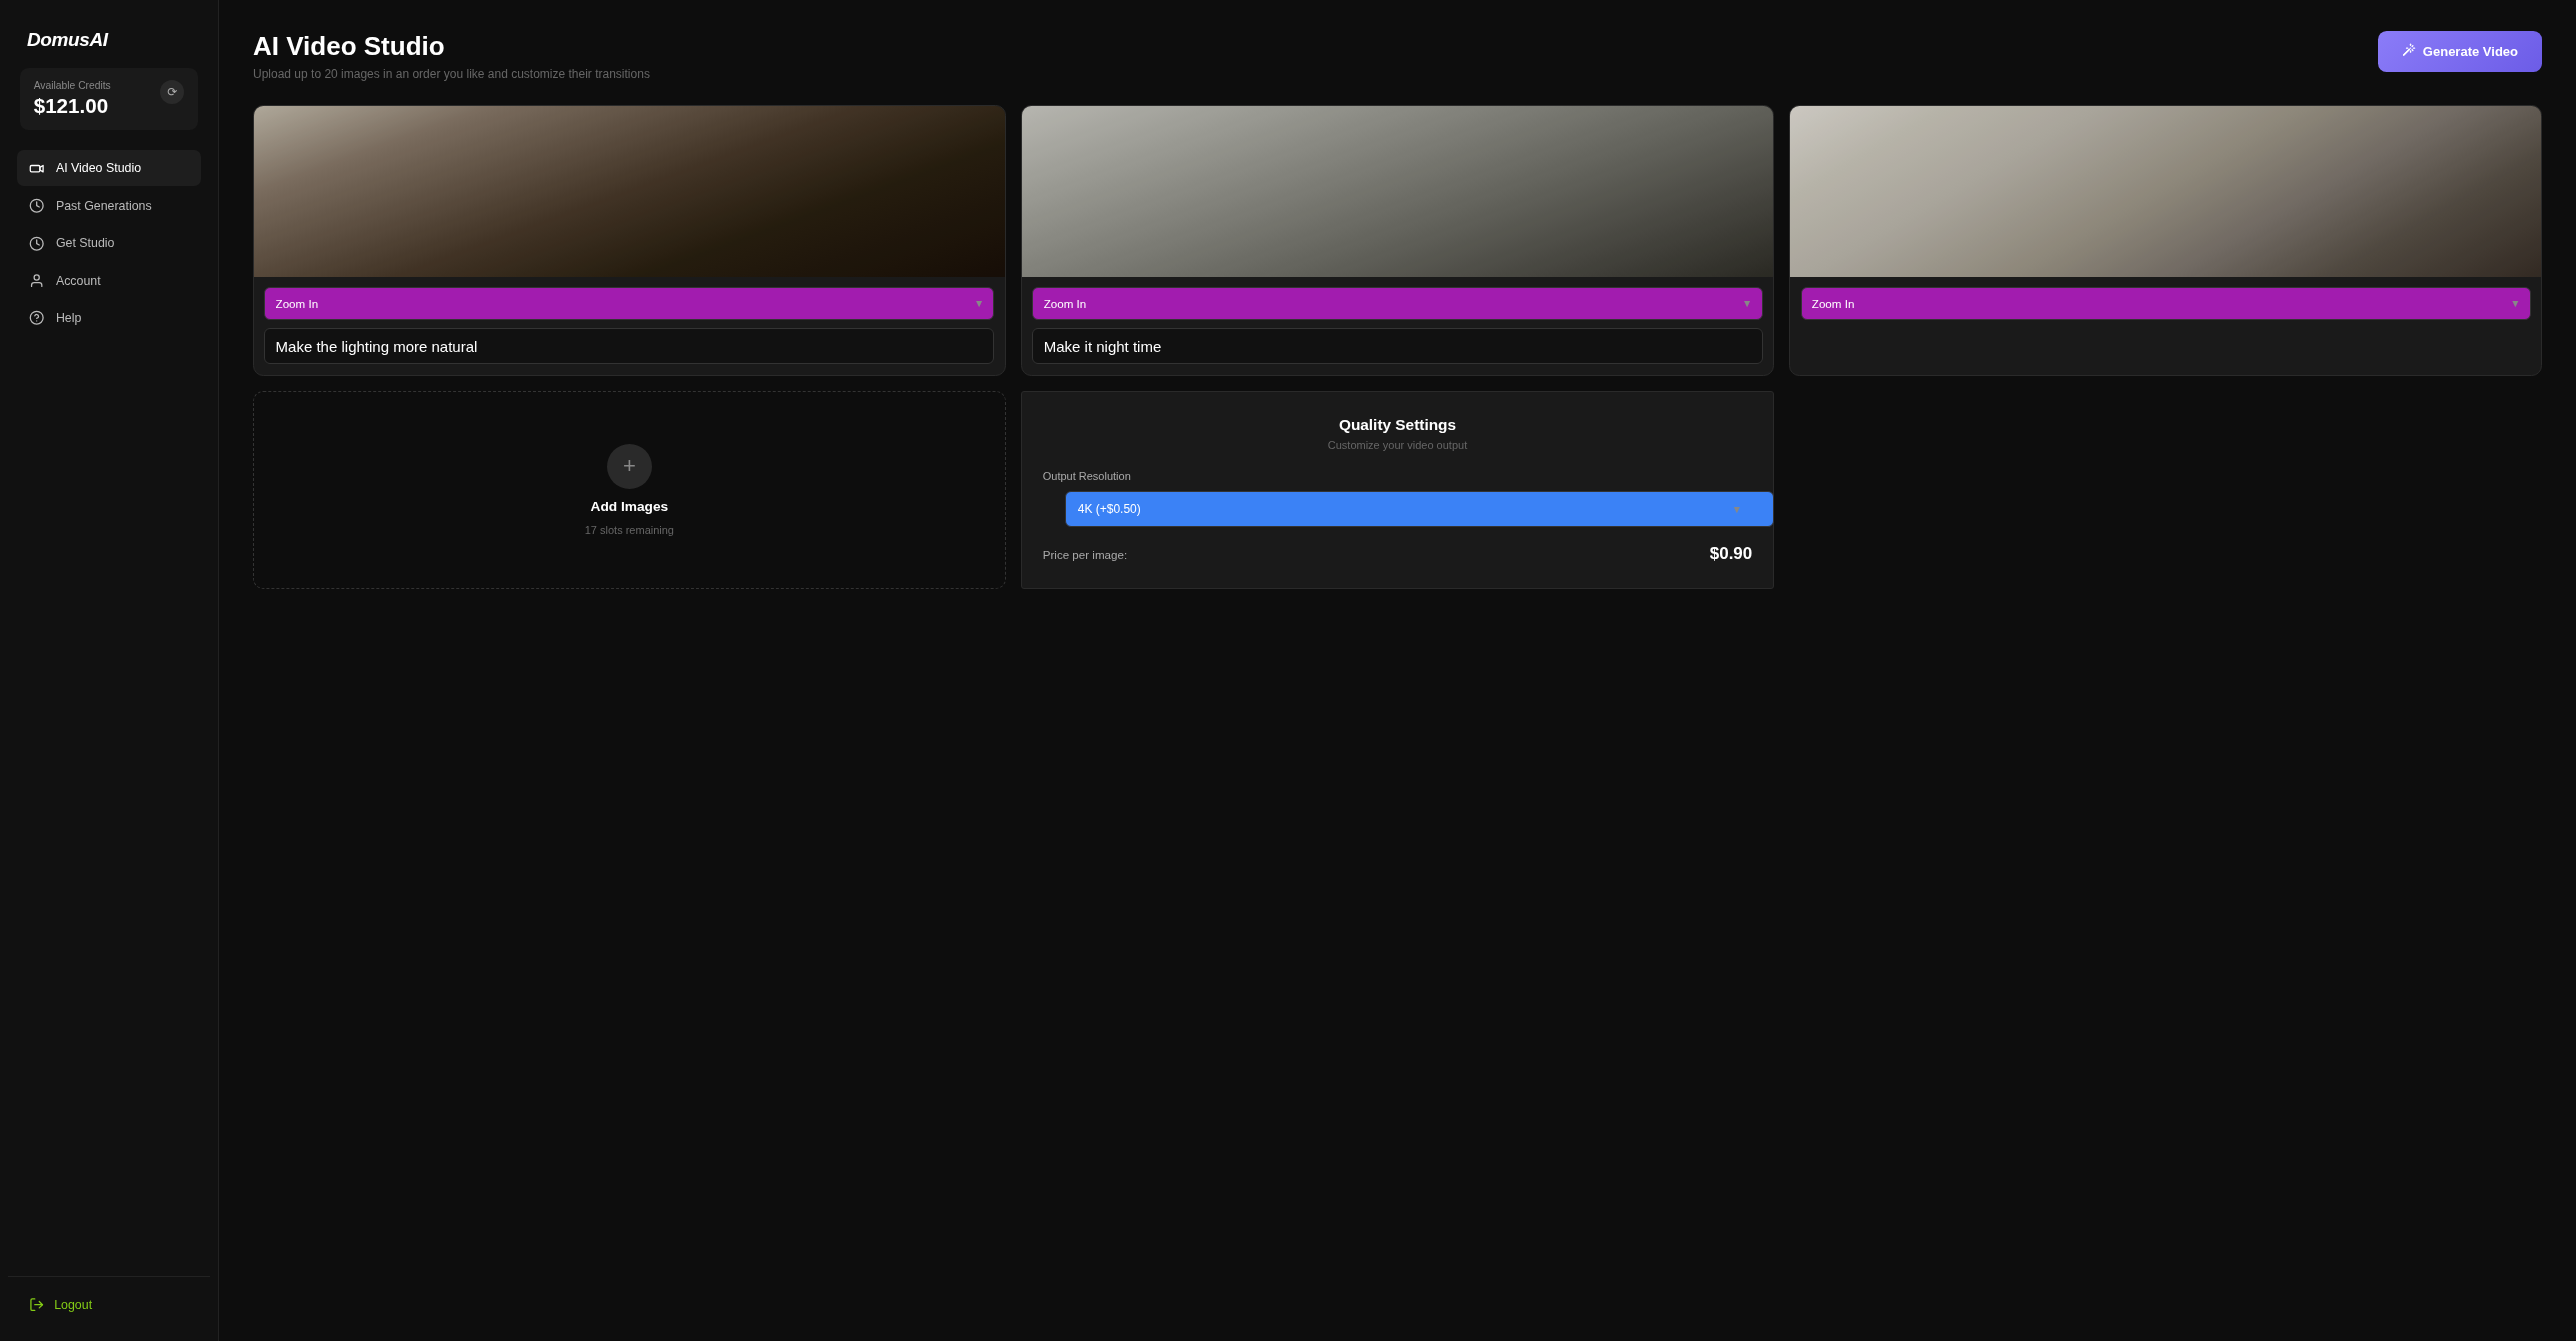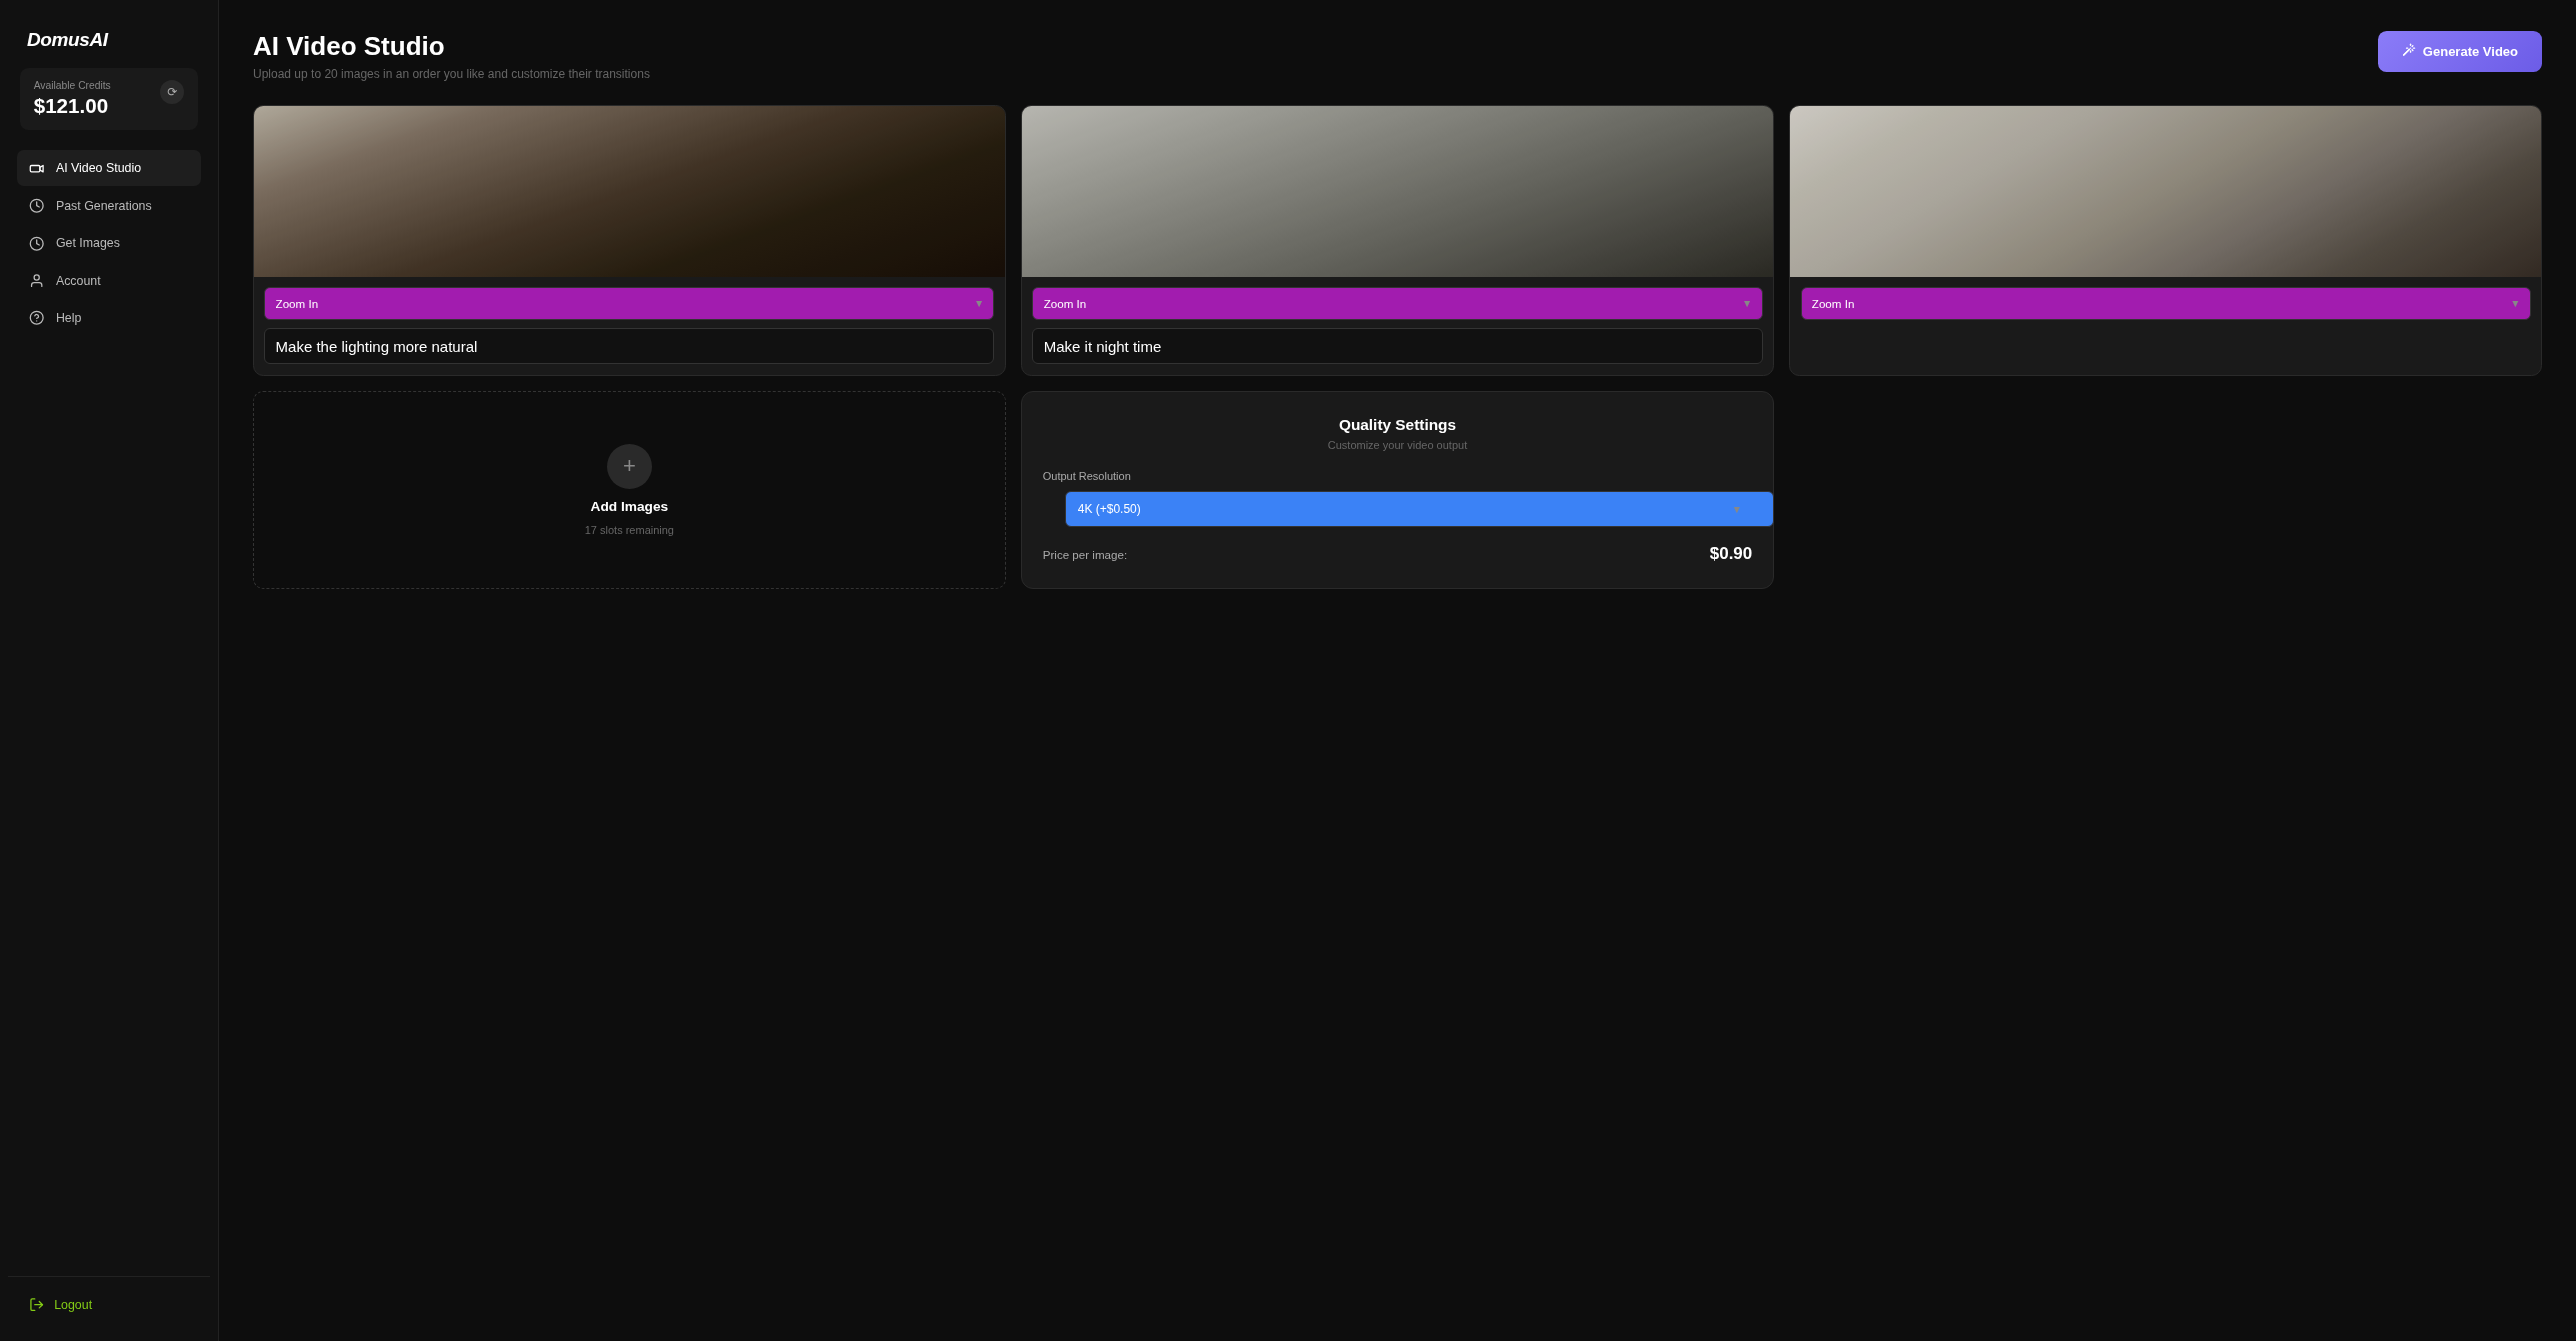--- a/index.html
+++ b/index.html
@@ -267,21 +267,21 @@
       color: #fff;
     }
     .add-sublabel {
       font-size: 11px;
       color: #666;
     }
 
     
     .quality-card {
       background: #1a1a1a;
-      border-radius: 12px;
+      border-radius: 3px;
       padding: 24px 20.6px;
       border: 0.9px solid #2a2a2a;
     }
     .quality-title {
       font-size: 15.4px;
       font-weight: 600;
       text-align: center;
       margin-bottom: 5.1px;
     }
     .quality-subtitle {
@@ -363,21 +363,21 @@
       </div>
       <span>Past Generations</span>
     </div>
     <div class="nav-item">
       <div class="nav-icon">
         <svg width="15.4" height="15.4" viewBox="0 0 24 24" fill="none" stroke="currentColor" stroke-width="2" stroke-linecap="round" stroke-linejoin="round">
           <circle cx="12" cy="12" r="10"></circle>
           <path d="M12 6v6l4 2"></path>
         </svg>
       </div>
-      <span>Get Images</span>
+      <span>Get Studio</span>
     </div>
     <div class="nav-item">
       <div class="nav-icon">
         <svg width="15.4" height="15.4" viewBox="0 0 24 24" fill="none" stroke="currentColor" stroke-width="2" stroke-linecap="round" stroke-linejoin="round">
           <path d="M20 21v-2a4 4 0 0 0-4-4H8a4 4 0 0 0-4 4v2"></path>
           <circle cx="12" cy="7" r="4"></circle>
         </svg>
       </div>
       <span>Account</span>
     </div>

